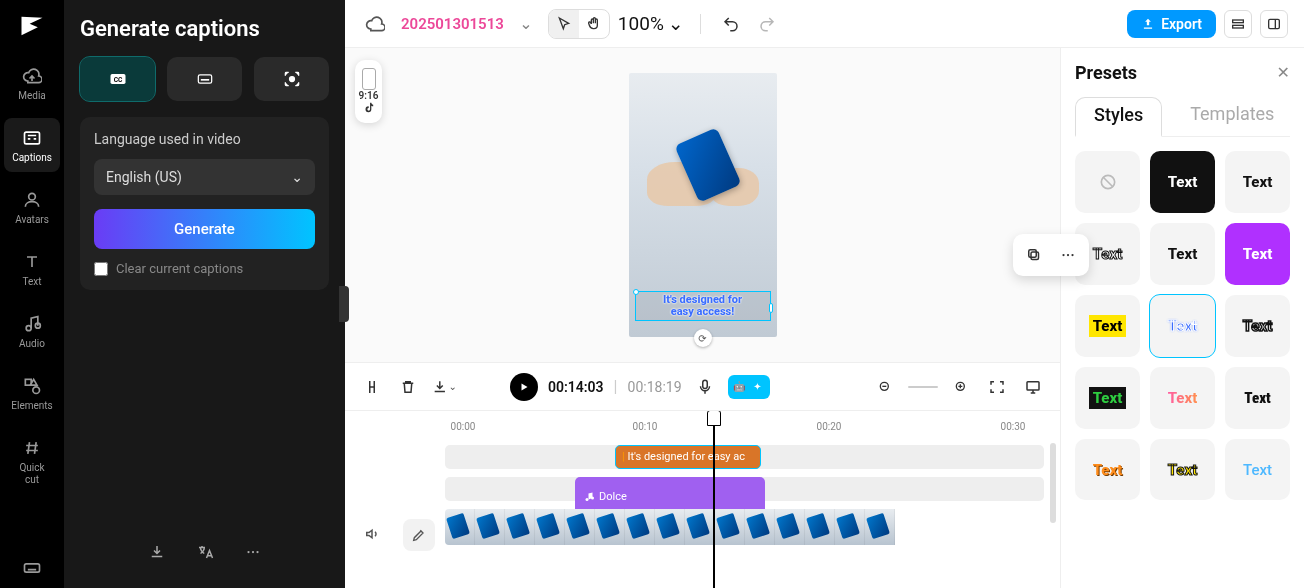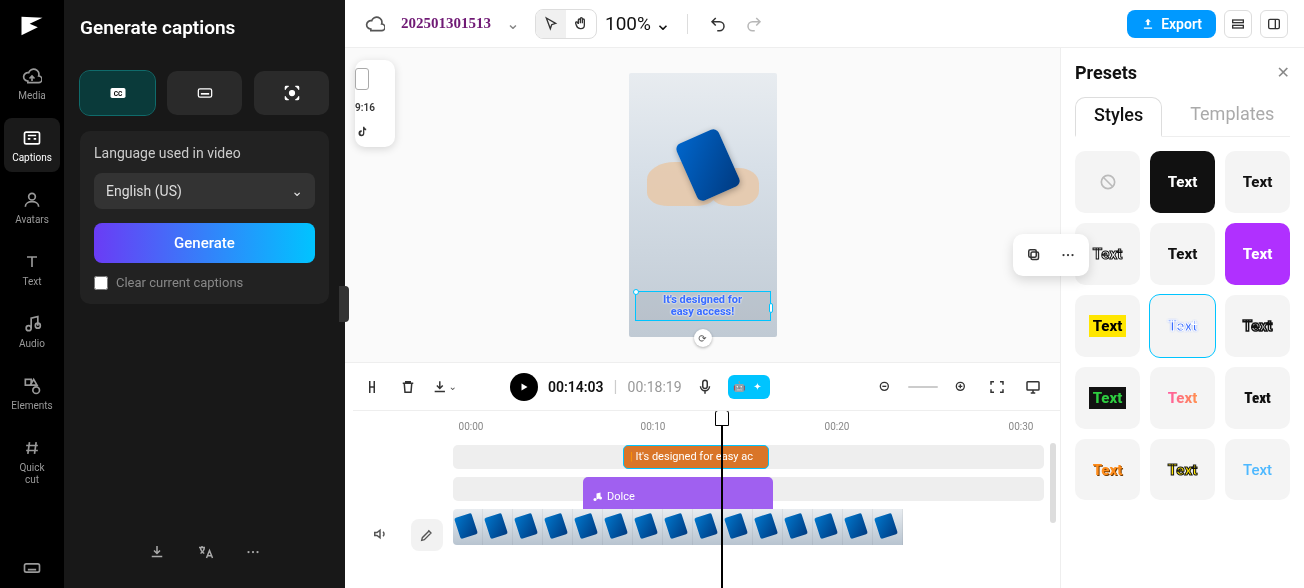--- a/index.html
+++ b/index.html
@@ -7,51 +7,51 @@
 .left-rail { width: 64px; background: #000; display: flex; flex-direction: column; align-items: center; padding-top: 12px; gap: 8px; }
 .logo { width: 28px; height: 28px; display: flex; align-items: center; justify-content: center; color: #fff; margin-bottom: 8px; }
 .rail-item { width: 56px; display: flex; flex-direction: column; align-items: center; gap: 2px; padding: 8px 0; border-radius: 8px; color: #999; cursor: pointer; }
 .rail-item.active { background: #1a1a1a; color: #fff; }
 .rail-item .icon { width: 24px; height: 24px; display: flex; align-items: center; justify-content: center; }
 .rail-item .label { font-size: 10px; text-align: center; line-height: 1.2; }
 .rail-spacer { flex: 1; }
 .rail-bottom-item { width: 40px; height: 40px; display: flex; align-items: center; justify-content: center; color: #999; cursor: pointer; }
 
 .caption-panel { width: 281px; background: #181818; color: #fff; padding: 16px; display: flex; flex-direction: column; }
-.panel-title { font-size: 19px; font-weight: 600; margin-bottom: 32px; }
+.panel-title { font-size: 22px; font-weight: 600; margin-bottom: 16px; }
 .panel-tabs { display: flex; gap: 12px; margin-bottom: 16px; }
 .panel-tab { flex: 1; height: 44px; border-radius: 10px; background: #2a2a2a; display: flex; align-items: center; justify-content: center; cursor: pointer; }
 .panel-tab.active { background: #0a3a3a; outline: 1px solid #0f6b6b; }
 .panel-tab svg { width: 20px; height: 20px; fill: #fff; }
 .lang-box { background: #222; border-radius: 10px; padding: 14px; }
 .lang-label { font-size: 14px; color: #ccc; margin-bottom: 12px; }
 .lang-select { background: #333; border-radius: 8px; padding: 10px 12px; display: flex; justify-content: space-between; align-items: center; color: #ddd; font-size: 14px; cursor: pointer; margin-bottom: 14px; }
 .generate-btn { width: 100%; height: 40px; border: none; border-radius: 8px; background: linear-gradient(90deg, #6a3cf5 0%, #00c4ff 100%); color: #fff; font-size: 15px; font-weight: 500; cursor: pointer; margin-bottom: 12px; }
 .clear-row { display: flex; align-items: center; gap: 8px; color: #888; font-size: 13px; }
 .clear-row input { width: 14px; height: 14px; accent-color: #555; }
 .panel-bottom { margin-top: auto; display: flex; justify-content: center; gap: 24px; padding-bottom: 8px; }
 .panel-bottom-ic { width: 24px; height: 24px; color: #aaa; cursor: pointer; display: flex; align-items: center; justify-content: center; }
 .panel-handle { position: absolute; left: 339px; top: 286px; width: 10px; height: 36px; background: #333; border-radius: 0 4px 4px 0; cursor: pointer; z-index: 5; }
 
 .main { flex: 1; display: flex; flex-direction: column; background: #fff; }
 .topbar { height: 48px; border-bottom: 1px solid #eee; display: flex; align-items: center; padding: 0 16px; gap: 8px; }
 .topbar-ic { width: 28px; height: 28px; display: flex; align-items: center; justify-content: center; color: #555; cursor: pointer; border-radius: 6px; }
-.project-name { font-size: 15px; font-weight: 600; color: #701a75; margin-left: 4px; font-family: Liberation Serif, serif; }
+.project-name { font-size: 15px; font-weight: 600; color: #ec4899; margin-left: 4px; }
 .chev { color: #888; margin-right: auto; }
 .tool-group { display: flex; align-items: center; border: 1px solid #ddd; border-radius: 8px; overflow: hidden; }
 .tool-group .tbtn { width: 30px; height: 28px; display: flex; align-items: center; justify-content: center; cursor: pointer; }
 .tool-group .tbtn.active { background: #f0f0f0; }
 .zoom { display: flex; align-items: center; gap: 4px; font-size: 19px; font-weight: 400; color: #111; cursor: pointer; }
 .vr { width: 1px; height: 20px; background: #ddd; margin: 0 8px; }
 .export-btn { background: #0099ff; color: #fff; border: none; border-radius: 8px; padding: 6px 14px; font-size: 14px; font-weight: 600; display: flex; align-items: center; gap: 6px; cursor: pointer; }
 
 .work { flex: 1; display: flex; min-height: 0; }
 .canvas-area { flex: 1; display: flex; flex-direction: column; position: relative; }
 .canvas-viewport { flex: 1; background: #fafafa; position: relative; display: flex; align-items: center; justify-content: center; }
-.ratio-card { position: absolute; left: 10px; top: 12px; width: 40px; background: #fff; border-radius: 10px; box-shadow: 0 2px 8px rgba(0,0,0,.15); padding: 8px 0; display: flex; flex-direction: column; align-items: flex-start; gap: 12px; font-size: 10px; color: #555; }
+.ratio-card { position: absolute; left: 10px; top: 12px; width: 27px; background: #fff; border-radius: 10px; box-shadow: 0 2px 8px rgba(0,0,0,.15); padding: 8px 0; display: flex; flex-direction: column; align-items: center; gap: 0; font-size: 10px; color: #555; }
 .ratio-rect { width: 14px; height: 22px; border: 1.5px solid #aaa; border-radius: 3px; }
 .video-frame { width: 148px; height: 264px; background: linear-gradient(180deg,#e8ecf0 0%, #d8e0e8 35%, #c0cad4 100%); position: relative; border-radius: 2px; }
 .phone-img { position: absolute; top: 55px; left: 18px; width: 112px; height: 84px; }
 .phone-body { position:absolute; left:38px; top:6px; width:46px; height:62px; background:linear-gradient(135deg,#0066cc,#003a80); border-radius:6px; transform:rotate(-24deg); box-shadow:0 2px 6px rgba(0,0,0,.3); }
 .hand { position:absolute; left:0; top:34px; width:70px; height:44px; background:#e8c8a8; border-radius:40% 40% 30% 30%; opacity:.85; }
 .hand2 { position:absolute; right:0; top:40px; width:50px; height:38px; background:#e8c8a8; border-radius:40%; opacity:.85; }
 .caption-box { position: absolute; bottom: 16px; left: 6px; right: 6px; border: 1.5px solid #00c4ff; background: rgba(0,0,0,.05); padding: 2px; text-align: center; }
 .caption-text { color: #3a6dff; font-size: 11px; font-weight: 800; text-shadow: 0 0 2px #fff, 0 0 2px #fff; line-height: 1.1; }
 .sel-handle { position:absolute; width:6px; height:6px; background:#fff; border:1px solid #00c4ff; border-radius:50%; }
 .sel-handle.tl { top:-3px; left:-3px; }
@@ -61,21 +61,21 @@
 .float-tools .fbtn { width:30px; height:30px; display:flex; align-items:center; justify-content:center; border-radius:6px; cursor:pointer; color:#333; }
 
 .player-bar { height: 48px; border-top: 1px solid #eee; display:flex; align-items:center; padding:0 14px; gap:10px; }
 .pb-ic { width:26px; height:26px; display:flex; align-items:center; justify-content:center; color:#333; cursor:pointer; border-radius:6px; }
 .play-btn { width:28px; height:28px; background:#000; border-radius:50%; display:flex; align-items:center; justify-content:center; color:#fff; cursor:pointer; }
 .time-cur { font-size:14px; font-weight:600; color:#111; }
 .time-dur { font-size:14px; color:#999; }
 .ai-pill { background:#00c4ff; border-radius:6px; padding:4px; display:flex; gap:2px; }
 .ai-pill span { width:16px; height:16px; display:flex; align-items:center; justify-content:center; color:#fff; font-size:10px; }
 
-.timeline { height: 178px; border-top:1px solid #eee; position:relative; overflow:hidden;margin-left:8px; }
+.timeline { height: 178px; border-top:1px solid #eee; position:relative; overflow:hidden; }
 .ruler { height:26px; position:relative; font-size:10px; color:#888; }
 .ruler-label { position:absolute; top:10px; transform:translateX(-50%); }
 .playhead { position:absolute; top:0; bottom:0; width:2px; background:#000; z-index:3; }
 .playhead-head { position:absolute; top:-1px; left:-6px; width:14px; height:16px; background:#fff; border:1.5px solid #000; border-radius:3px 3px 0 0; }
 .track { position:absolute; left:100px; right:16px; height:24px; background:#eee; border-radius:5px; }
 .track1 { top:34px; }
 .clip-caption { position:absolute; top:0; height:24px; background:#d97528; border:1.5px solid #00c4ff; border-radius:5px; color:#fff; font-size:11px; padding:0 6px; line-height:22px; overflow:hidden; white-space:nowrap; }
 .track2 { top:66px; }
 .clip-audio { position:absolute; top:0; height:40px; background:#a060f0; border-radius:5px; color:#fff; font-size:11px; padding:0 8px; line-height:24px; display:flex; align-items:center; gap:4px; }
 .track-video { position:absolute; left:100px; right:16px; top:98px; height:36px; display:flex; border-radius:4px; overflow:hidden; }

